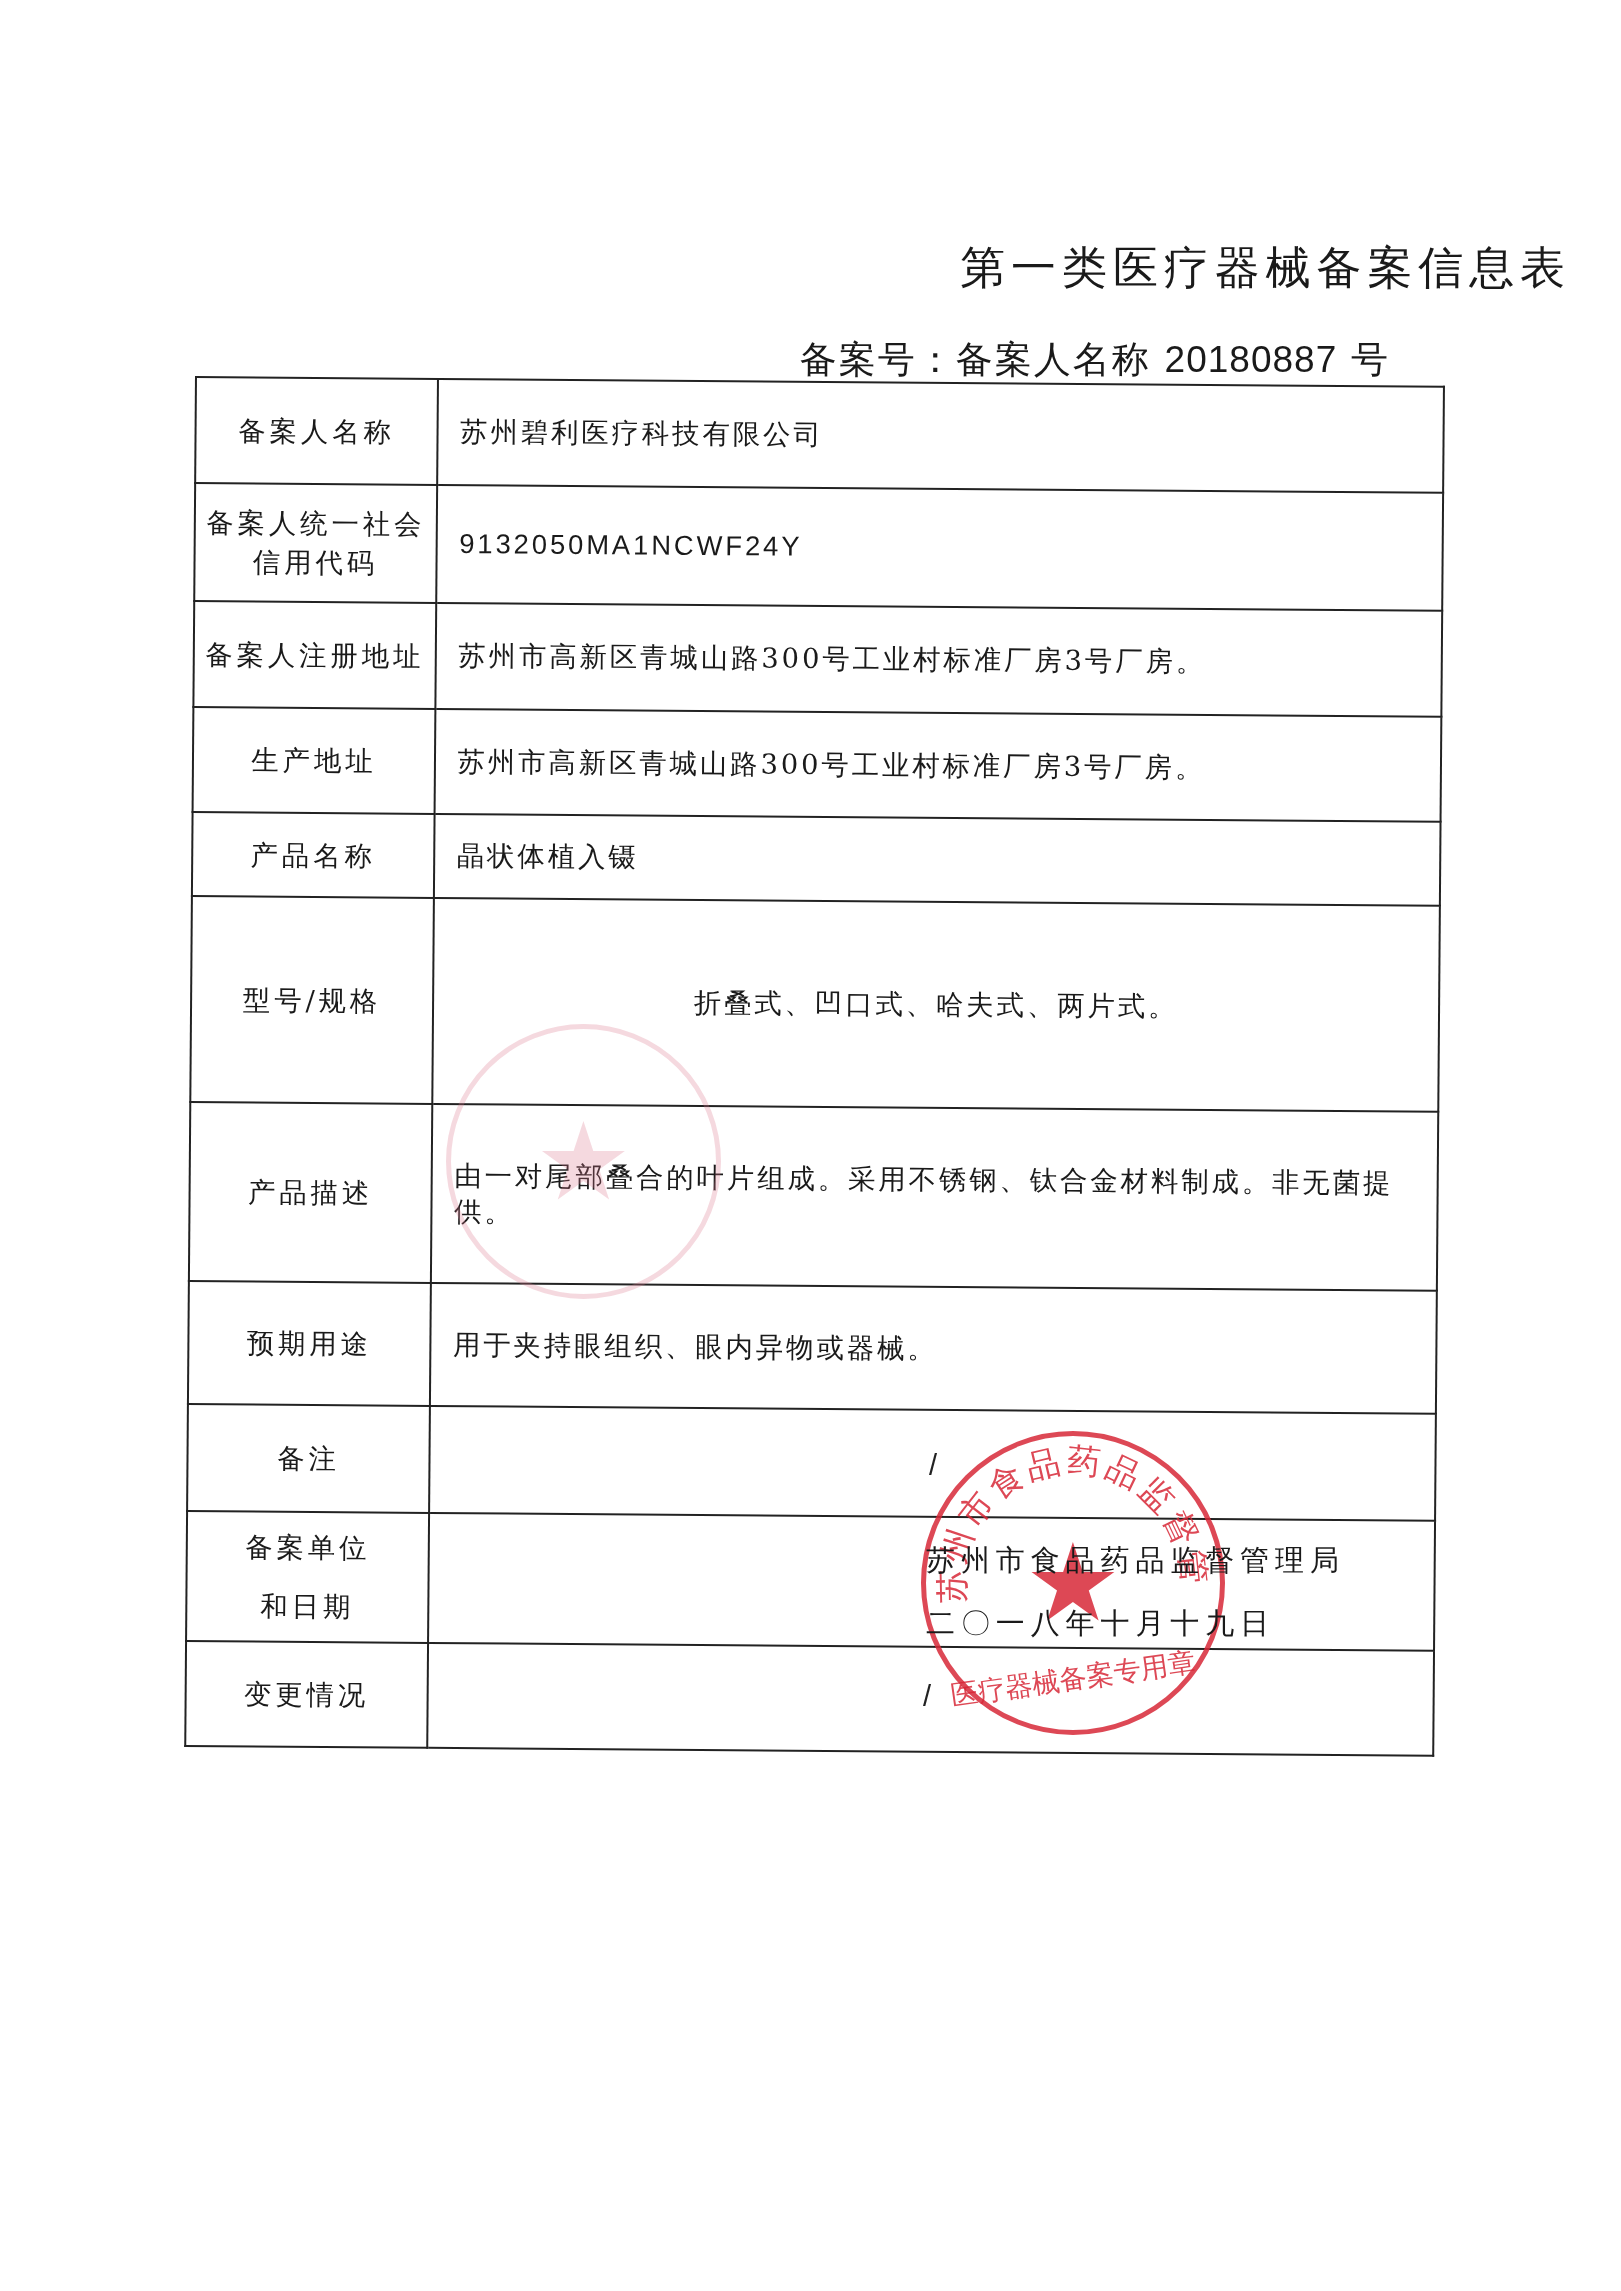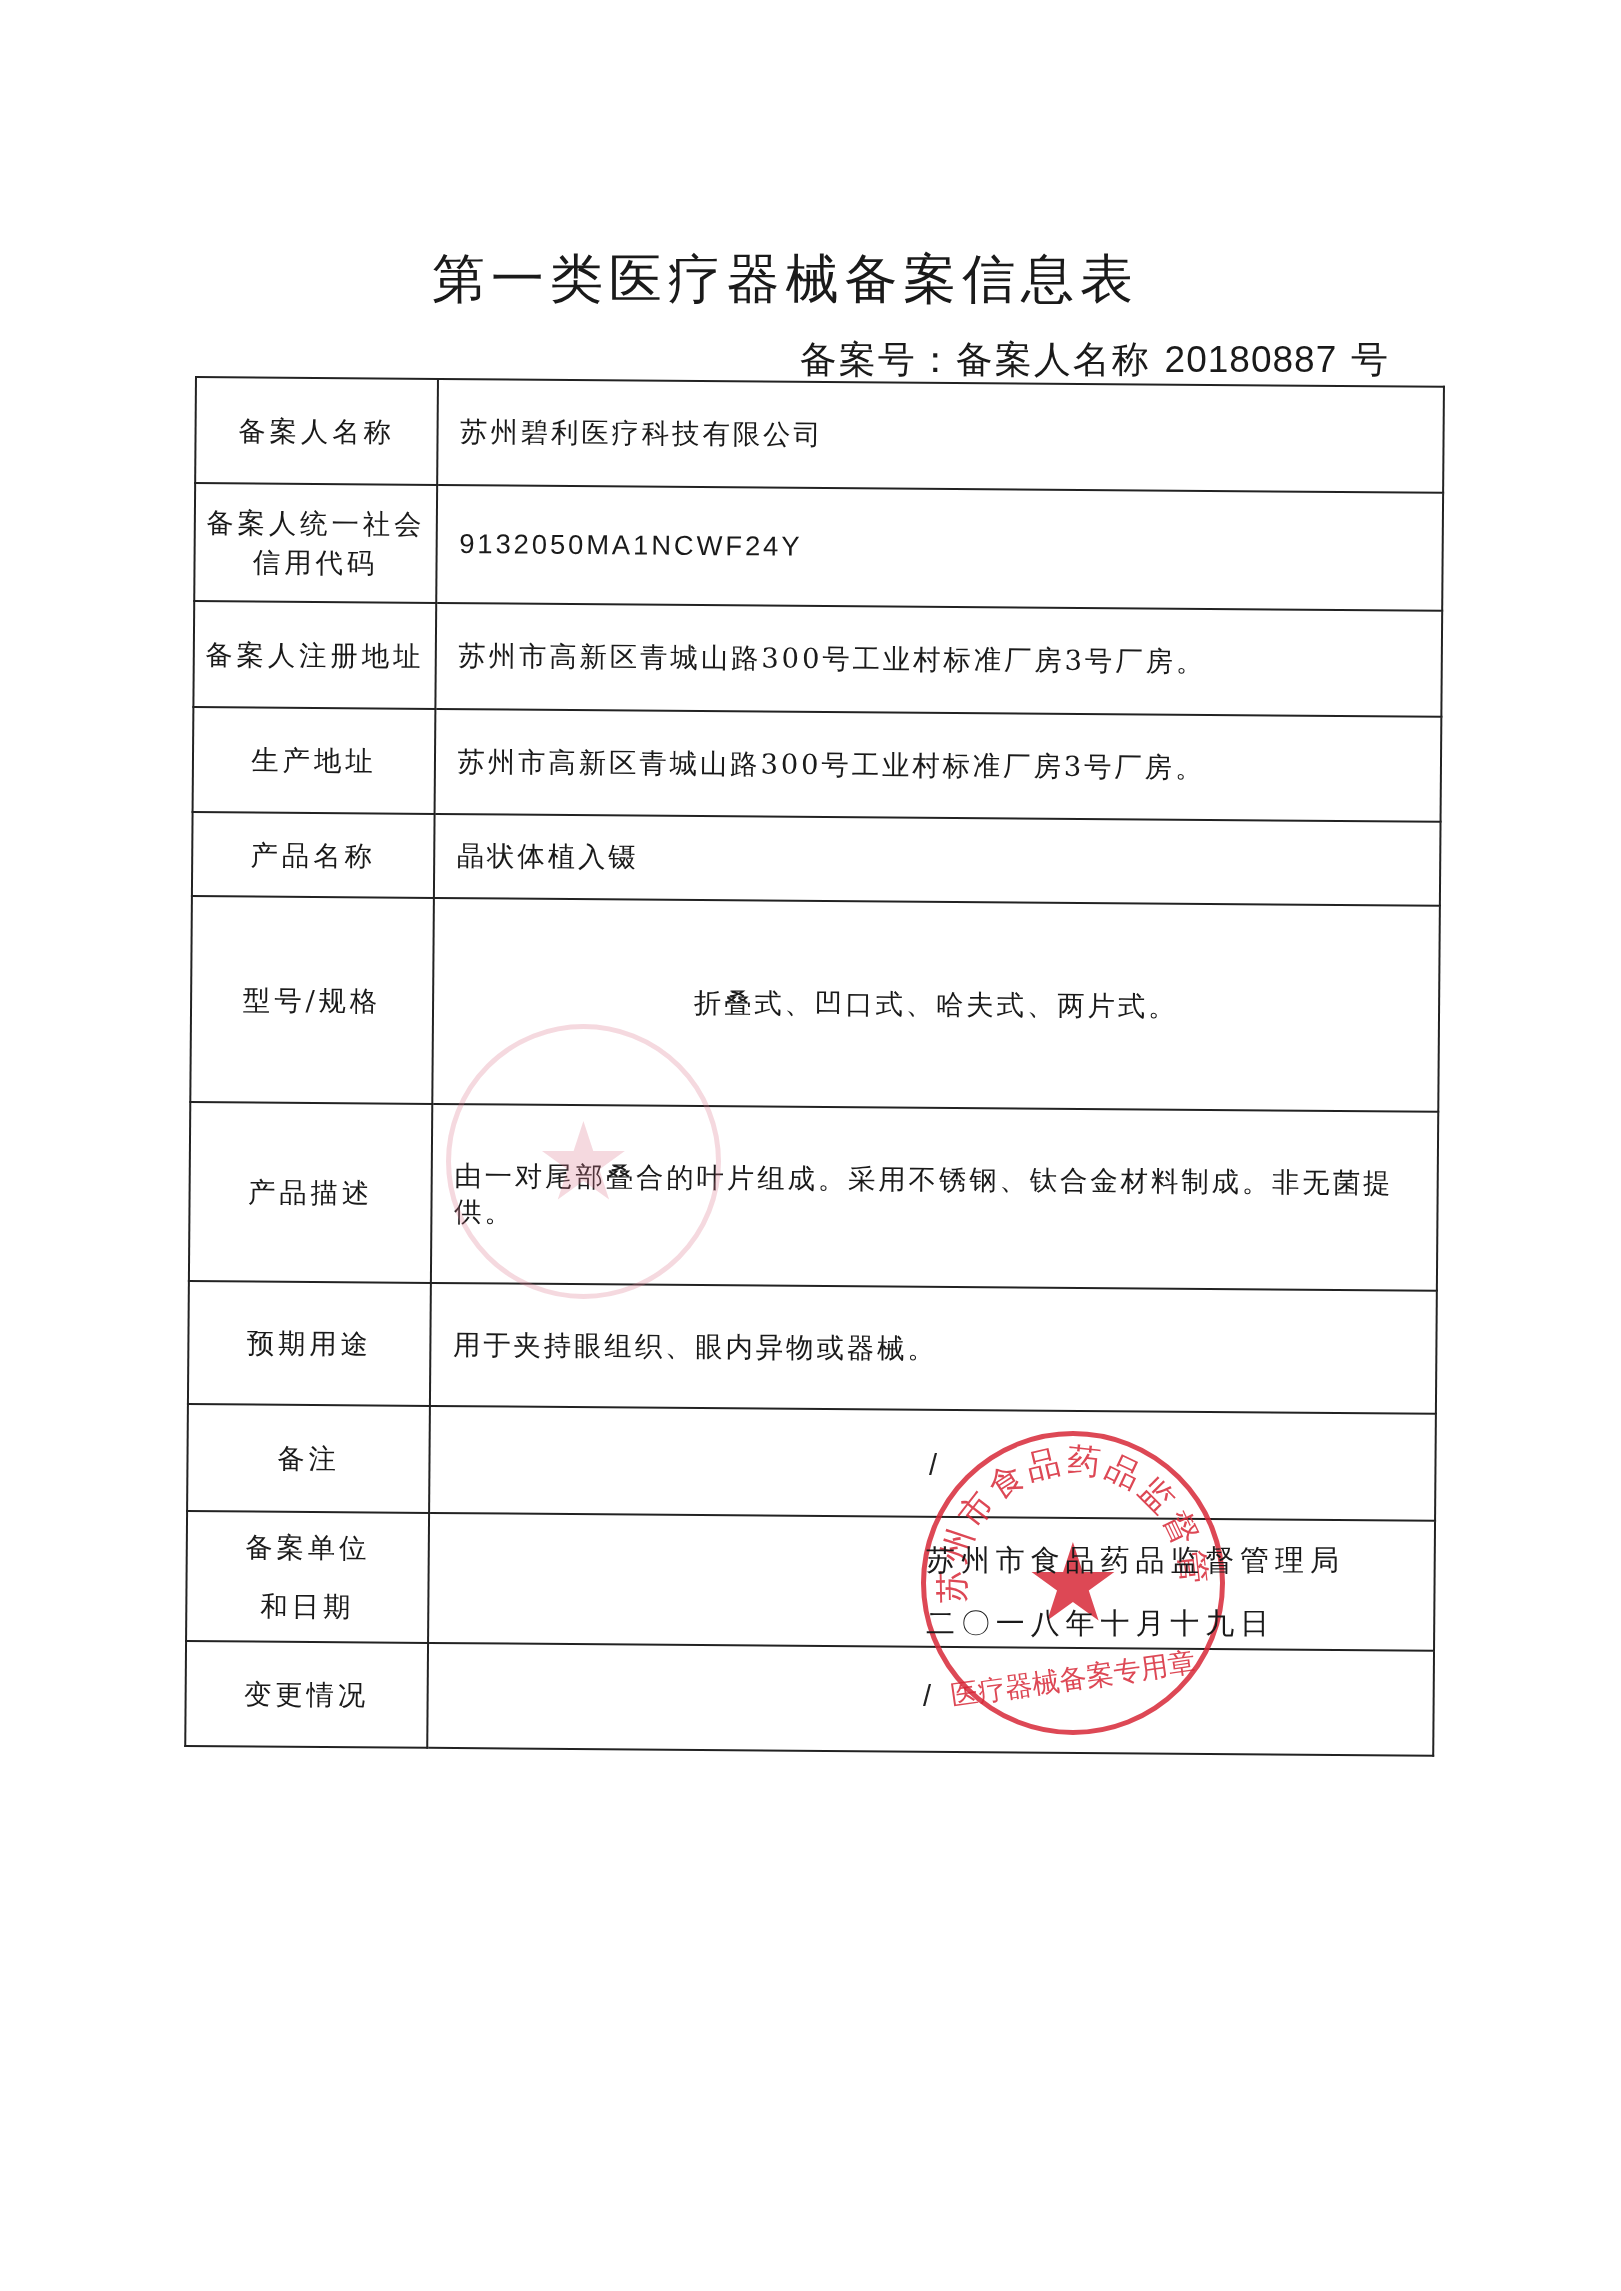--- a/index.html
+++ b/index.html
@@ -13,22 +13,22 @@
       position: relative;
       overflow: hidden;
       font-family: "DejaVu Serif", "Liberation Serif", serif;
       color: #1a1a1a;
     }
     .page-title {
       position: absolute;
       left: 0;
       width: 1571px;
       top: 208px;
-      text-align: center;
-      font-size: 53px;
+      text-align: right;
+      font-size: 45px;
       letter-spacing: 5.9px;
       font-weight: normal;
     }
     .record-no {
       position: absolute;
       right: 231px;
       top: 335px;
       font-size: 37px;
       letter-spacing: 2px;
     }

